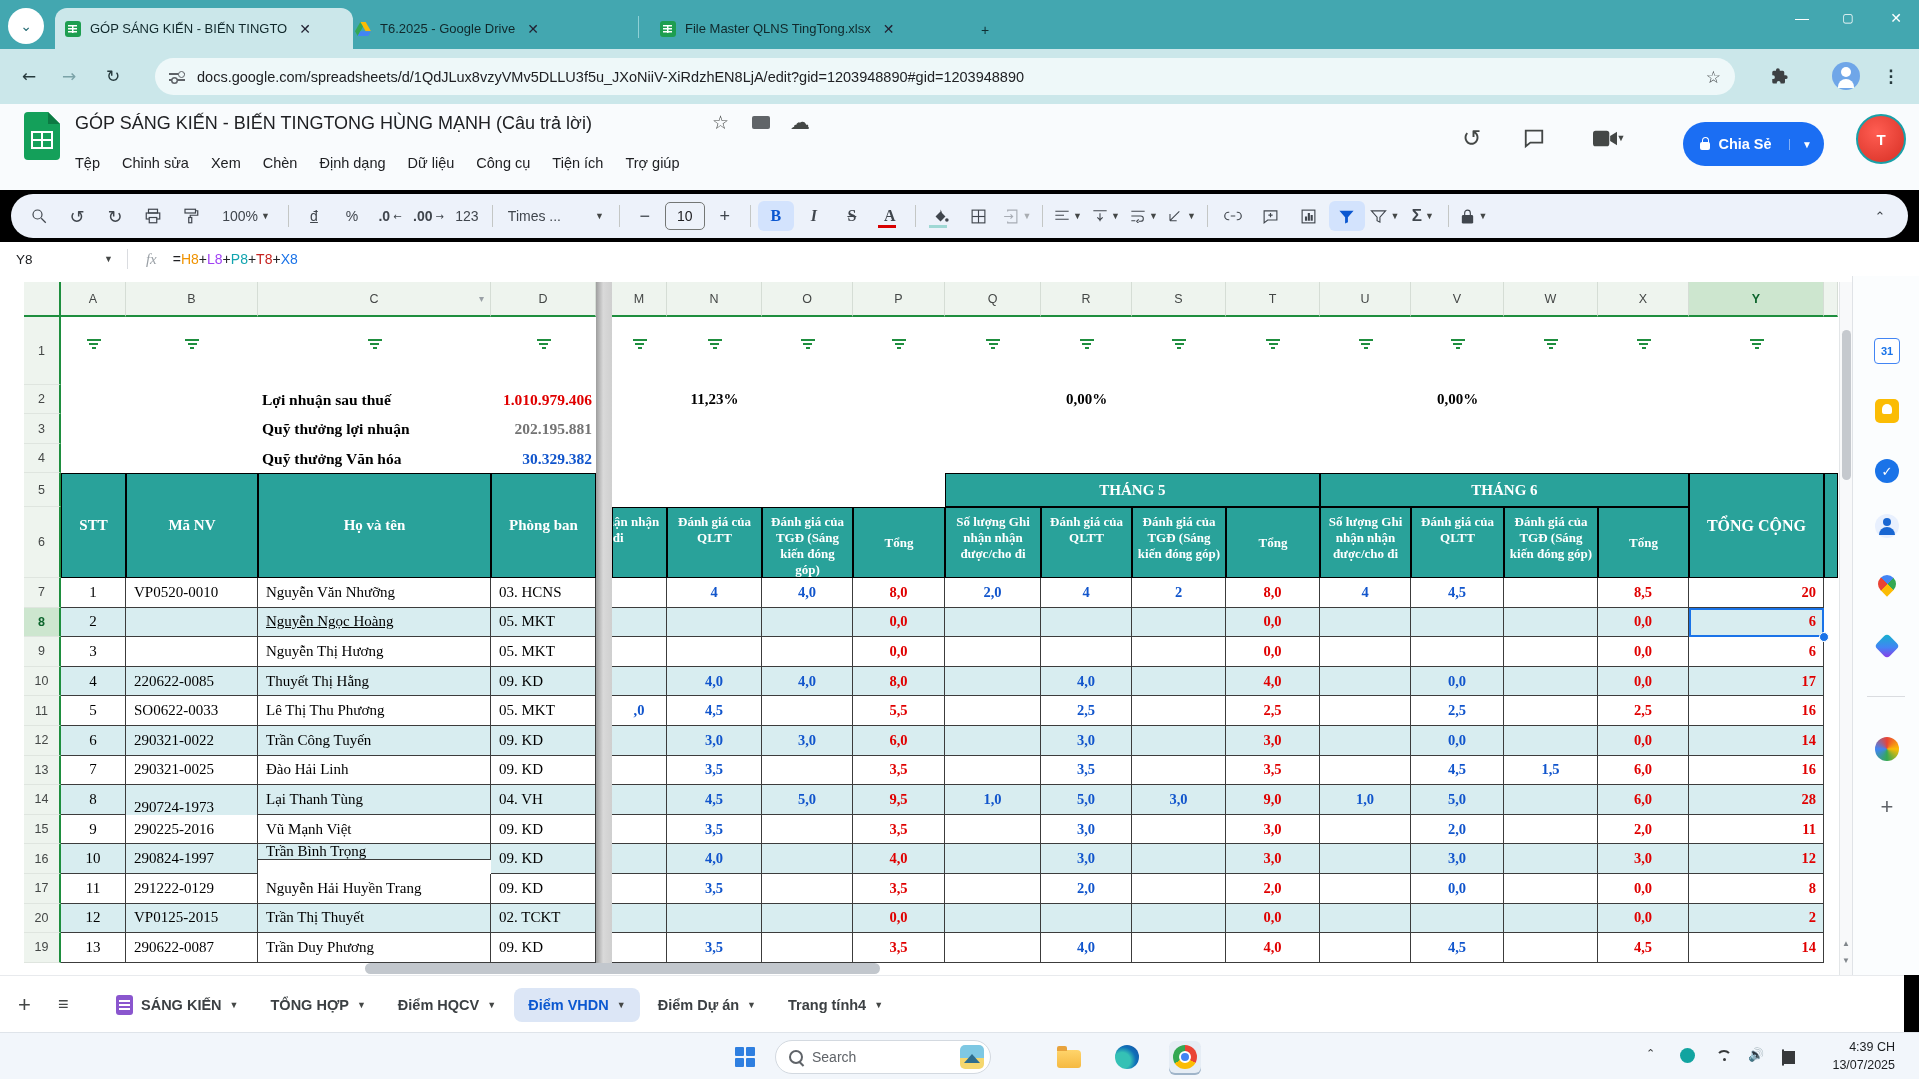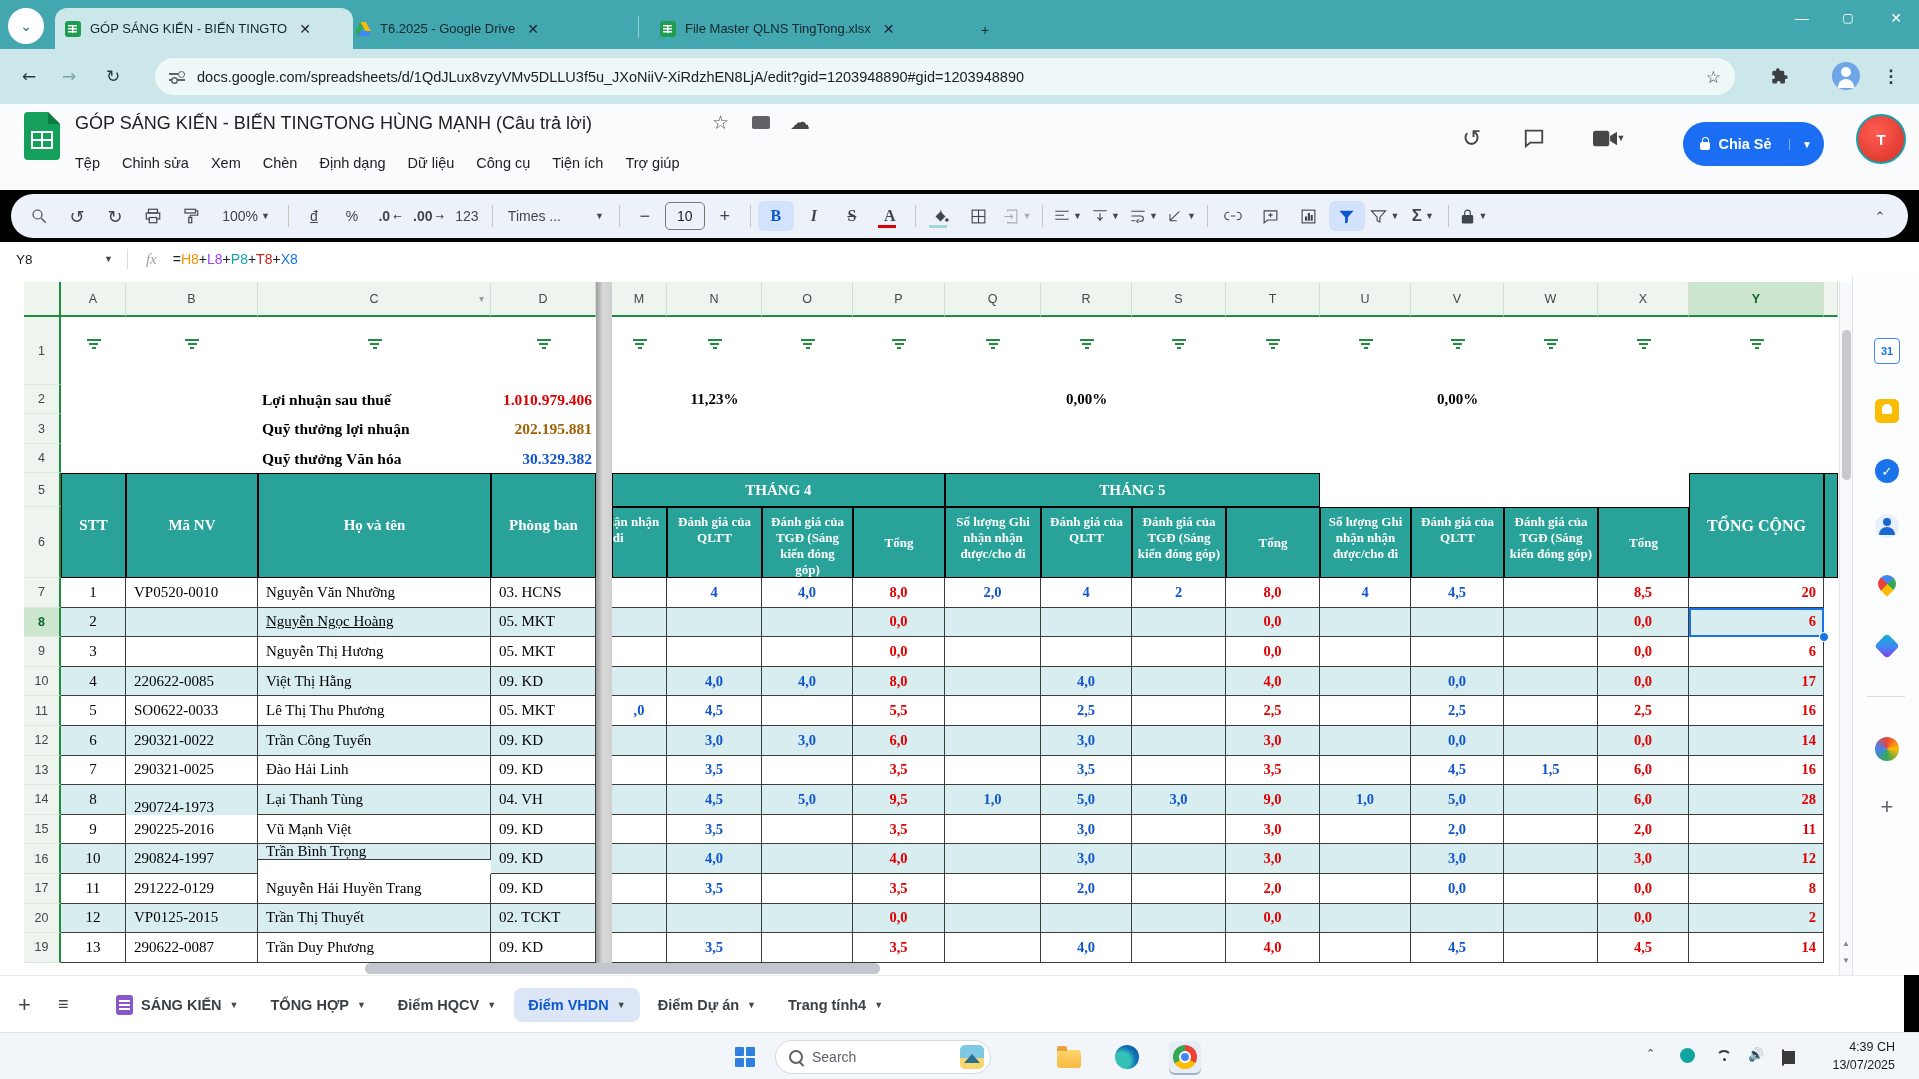--- a/index.html
+++ b/index.html
@@ -574,32 +574,32 @@
     <div class="cell" style="left: 1689px; top: 41px; width: 135px; height: 68px; background: rgb(255, 255, 255);">
       <div class="funnel" style="margin-top: 22px;">
         <span style="width:14px;"></span>
         <span style="width:9px;"></span>
         <span style="width:4px;"></span>
       </div>
     </div>
     <div class="cell serifb" style="left: 258px; top: 109px; width: 233px; height: 29px; font-size: 15.5px; display: flex; align-items: center; padding-left: 4px;">Lợi nhuận sau thuế</div>
     <div class="cell serifb" style="left: 491px; top: 109px; width: 105px; height: 29px; font-size: 15.5px; display: flex; align-items: center; justify-content: flex-end; padding-right: 4px; color: rgb(224, 0, 0); box-sizing: border-box;">1.010.979.406</div>
     <div class="cell serifb" style="left: 258px; top: 138px; width: 233px; height: 30px; font-size: 15.5px; display: flex; align-items: center; padding-left: 4px;">Quỹ thưởng lợi nhuận</div>
-    <div class="cell serifb" style="left: 491px; top: 138px; width: 105px; height: 30px; font-size: 15.5px; display: flex; align-items: center; justify-content: flex-end; padding-right: 4px; color: #a16207; box-sizing: border-box;">202.195.881</div>
+    <div class="cell serifb" style="left: 491px; top: 138px; width: 105px; height: 30px; font-size: 15.5px; display: flex; align-items: center; justify-content: flex-end; padding-right: 4px; color: #737373; box-sizing: border-box;">202.195.881</div>
     <div class="cell serifb" style="left: 258px; top: 168px; width: 233px; height: 29px; font-size: 15.5px; display: flex; align-items: center; padding-left: 4px;">Quỹ thưởng Văn hóa</div>
     <div class="cell serifb" style="left: 491px; top: 168px; width: 105px; height: 29px; font-size: 15.5px; display: flex; align-items: center; justify-content: flex-end; padding-right: 4px; color: rgb(17, 85, 204); box-sizing: border-box;">30.329.382</div>
     <div class="cell serifb" style="left: 667px; top: 109px; width: 95px; height: 29px; font-size: 15px; display: flex; align-items: center; justify-content: center;">11,23%</div>
     <div class="cell serifb" style="left: 1041px; top: 109px; width: 91px; height: 29px; font-size: 15px; display: flex; align-items: center; justify-content: center;">0,00%</div>
     <div class="cell serifb" style="left: 1411px; top: 109px; width: 93px; height: 29px; font-size: 15px; display: flex; align-items: center; justify-content: center;">0,00%</div>
     <div class="cell tealc" style="left: 61px; top: 197px; width: 65px; height: 105px; font-size: 15px;">STT</div>
     <div class="cell tealc" style="left: 126px; top: 197px; width: 132px; height: 105px; font-size: 15px;">Mã NV</div>
     <div class="cell tealc" style="left: 258px; top: 197px; width: 233px; height: 105px; font-size: 15px;">Họ và tên</div>
     <div class="cell tealc" style="left: 491px; top: 197px; width: 105px; height: 105px; font-size: 15px;">Phòng ban</div>
-    <div class="cell tealc" style="left: 612px; top: 197px; width: 333px; height: 34px; font-size: 15px;">THÁNG 4</div>
     <div class="cell tealc" style="left: 945px; top: 197px; width: 375px; height: 34px; font-size: 15px;">THÁNG 5</div>
+    <div class="cell tealc" style="left: 1320px; top: 197px; width: 369px; height: 34px; font-size: 15px;">THÁNG 6</div>
     <div class="cell tealc" style="left: 612px; top: 231px; width: 55px; height: 71px; font-size: 13px; line-height: 16px; align-items: flex-start; padding-top: 6px; box-sizing: border-box;">
       <div style="width: 150px; margin-left: -97px; text-align: center;">Số lượng Ghi nhận nhận được/cho đi</div>
     </div>
     <div class="cell tealc" style="left: 667px; top: 231px; width: 95px; height: 71px; font-size: 13px; line-height: 16px; align-items: flex-start; padding-top: 6px; box-sizing: border-box;">
       <div style="width: 92%; text-align: center;">Đánh giá của QLTT</div>
     </div>
     <div class="cell tealc" style="left: 762px; top: 231px; width: 91px; height: 71px; font-size: 13px; line-height: 16px; align-items: flex-start; padding-top: 6px; box-sizing: border-box;">
       <div style="width: 92%; text-align: center;">Đánh giá của TGĐ (Sáng kiến đóng góp)</div>
     </div>
     <div class="cell tealc" style="left: 853px; top: 231px; width: 92px; height: 71px; font-size: 13px; line-height: 16px; align-items: center; padding-top: 0px; box-sizing: border-box;">Tổng</div>
@@ -671,21 +671,21 @@
     <div class="cell datac num" style="left: 1041px; top: 361.2px; width: 91px; height: 29.6px; background: rgb(255, 255, 255);"></div>
     <div class="cell datac num" style="left: 1132px; top: 361.2px; width: 94px; height: 29.6px; background: rgb(255, 255, 255);"></div>
     <div class="cell datac num red" style="left: 1226px; top: 361.2px; width: 94px; height: 29.6px; background: rgb(255, 255, 255);">0,0</div>
     <div class="cell datac num" style="left: 1320px; top: 361.2px; width: 91px; height: 29.6px; background: rgb(255, 255, 255);"></div>
     <div class="cell datac num" style="left: 1411px; top: 361.2px; width: 93px; height: 29.6px; background: rgb(255, 255, 255);"></div>
     <div class="cell datac num" style="left: 1504px; top: 361.2px; width: 94px; height: 29.6px; background: rgb(255, 255, 255);"></div>
     <div class="cell datac num red" style="left: 1598px; top: 361.2px; width: 91px; height: 29.6px; background: rgb(255, 255, 255);">0,0</div>
     <div class="cell datac num red" style="left: 1689px; top: 361.2px; width: 135px; height: 29.6px; background: rgb(255, 255, 255); justify-content: flex-end; padding-right: 7px; box-sizing: border-box;">6</div>
     <div class="cell datac" style="left: 61px; top: 390.8px; width: 65px; height: 29.6px; background: rgb(216, 237, 240); justify-content: center;">4</div>
     <div class="cell datac" style="left: 126px; top: 390.8px; width: 132px; height: 29.6px; background: rgb(216, 237, 240); padding-left: 8px; box-sizing: border-box;">220622-0085</div>
-    <div class="cell datac" style="left: 258px; top: 390.8px; width: 233px; height: 29.6px; background: rgb(216, 237, 240); padding-left: 8px; box-sizing: border-box;">Việt Thị Hằng</div>
+    <div class="cell datac" style="left: 258px; top: 390.8px; width: 233px; height: 29.6px; background: rgb(216, 237, 240); padding-left: 8px; box-sizing: border-box;">Thuyết Thị Hằng</div>
     <div class="cell datac" style="left: 491px; top: 390.8px; width: 105px; height: 29.6px; background: rgb(216, 237, 240); padding-left: 8px; box-sizing: border-box;">09. KD</div>
     <div class="cell datac num" style="left: 612px; top: 390.8px; width: 55px; height: 29.6px; background: rgb(216, 237, 240);"></div>
     <div class="cell datac num" style="left: 667px; top: 390.8px; width: 95px; height: 29.6px; background: rgb(216, 237, 240);">4,0</div>
     <div class="cell datac num" style="left: 762px; top: 390.8px; width: 91px; height: 29.6px; background: rgb(216, 237, 240);">4,0</div>
     <div class="cell datac num red" style="left: 853px; top: 390.8px; width: 92px; height: 29.6px; background: rgb(216, 237, 240);">8,0</div>
     <div class="cell datac num" style="left: 945px; top: 390.8px; width: 96px; height: 29.6px; background: rgb(216, 237, 240);"></div>
     <div class="cell datac num" style="left: 1041px; top: 390.8px; width: 91px; height: 29.6px; background: rgb(216, 237, 240);">4,0</div>
     <div class="cell datac num" style="left: 1132px; top: 390.8px; width: 94px; height: 29.6px; background: rgb(216, 237, 240);"></div>
     <div class="cell datac num red" style="left: 1226px; top: 390.8px; width: 94px; height: 29.6px; background: rgb(216, 237, 240);">4,0</div>
     <div class="cell datac num" style="left: 1320px; top: 390.8px; width: 91px; height: 29.6px; background: rgb(216, 237, 240);"></div>

